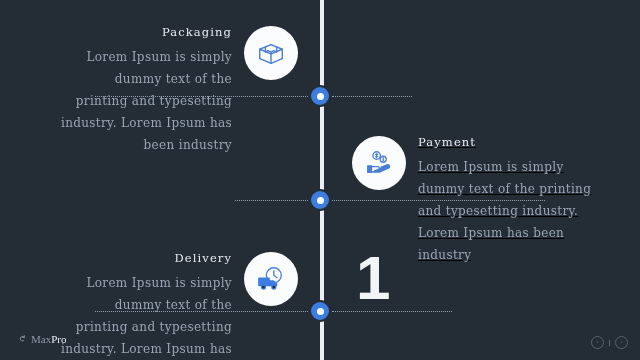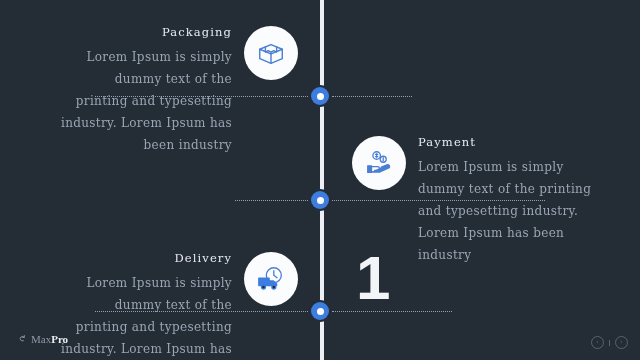--- a/index.html
+++ b/index.html
@@ -68,21 +68,21 @@
   .node-2 { top: 191px; }
   .node-3 { top: 302px; }
 
   
   .block {
     position: absolute;
     display: flex;
     align-items: flex-start;
   }
   .block-left  { flex-direction: row; }
-  .block-right { flex-direction: row; }
+  .block-right { flex-direction: row; text-decoration: underline; }
 
   .b1 { left: 60px;  top: 26px;  width: 238px; }
   .b2 { left: 352px; top: 136px; width: 250px; }
   .b3 { left: 60px;  top: 252px; width: 238px; }
 
   .txt {
     flex: 1;
   }
   .txt-right  { text-align: right;  padding-right: 12px; }
   .txt-left   { text-align: left;   padding-left: 12px;  }
@@ -141,21 +141,21 @@
     align-items: center;
     gap: 4px;
   }
   .brand-mark { display: block; }
   .brand-text {
     font-family: "Liberation Serif", serif;
     font-size: 11px;
     line-height: 1;
   }
   .brand-max { color: #8e99a6; }
-  .brand-pro { color: #e9edf2; font-weight: bold; }
+  .brand-pro { color: #e9edf2; font-weight: normal; }
 
   
   .nav {
     position: absolute;
     right: 12px;
     bottom: 11px;
     display: flex;
     align-items: center;
     gap: 5px;
   }

